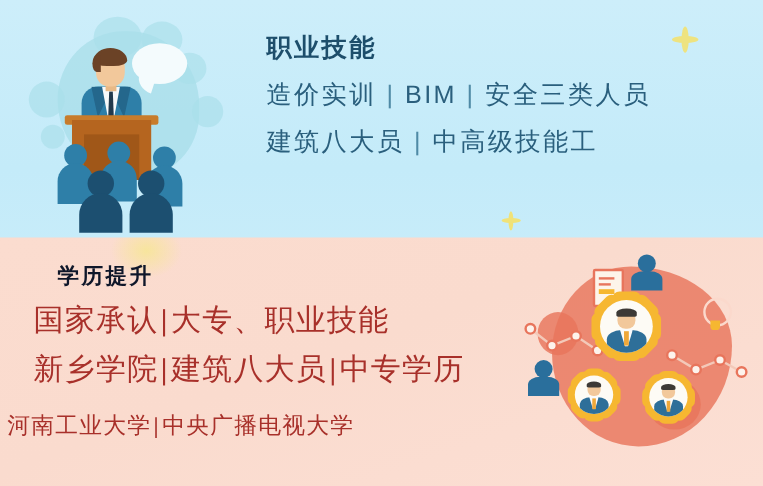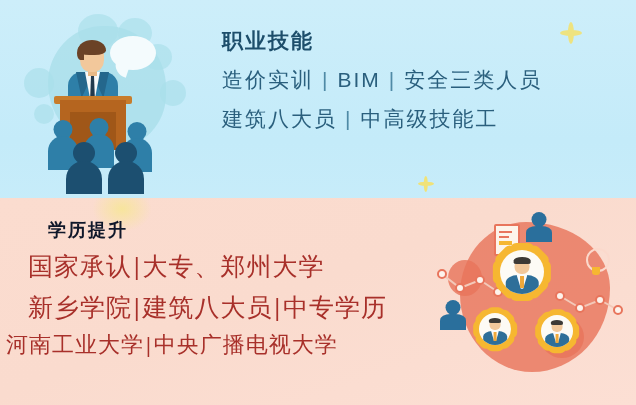--- a/index.html
+++ b/index.html
@@ -198,21 +198,21 @@
     font-size:18px;font-weight:bold;color:#0f172a;letter-spacing:2px;
   }
   .b-line{
     position:absolute;
     font-family:"Liberation Serif","DejaVu Serif",serif;
     font-size:25px;color:#a8302a;letter-spacing:1px;white-space:nowrap;
   }
   .b-line .bar{color:#a8302a;font-weight:bold;padding:0 2px;}
   .bl1{left:28px;top:46px;}
   .bl2{left:28px;top:87px;}
-  .bl3{left:6px;top:126px;font-size:22px;}
+  .bl3{left:6px;top:138px;font-size:19px;}
 
   .badge{
     position:absolute;left:313px;top:351px;
     padding:6px 11px;
     background:#b8573f;color:#ffffff;
     font-size:17px;font-weight:bold;letter-spacing:1px;
     white-space:nowrap;
   }
 </style>
 </head>
@@ -368,21 +368,21 @@
       </div>
     </div>
   </div>
 
   <div class="sparkle sp2"></div>
 
   <div class="bot-text">
     <div class="b-head">学历提升</div>
 
     <div class="b-line bl1">
-      <span>国家承认</span><span class="bar">|</span><span>大专、郑州大学</span>
+      <span>国家承认</span><span class="bar">|</span><span>大专、职业技能</span>
     </div>
 
     <div class="b-line bl2">
       <span>新乡学院</span><span class="bar">|</span><span>建筑八大员</span><span class="bar">|</span><span>中专学历</span>
     </div>
 
     <div class="b-line bl3">
       <span>河南工业大学</span><span class="bar">|</span><span>中央广播电视大学</span>
     </div>
   </div>

